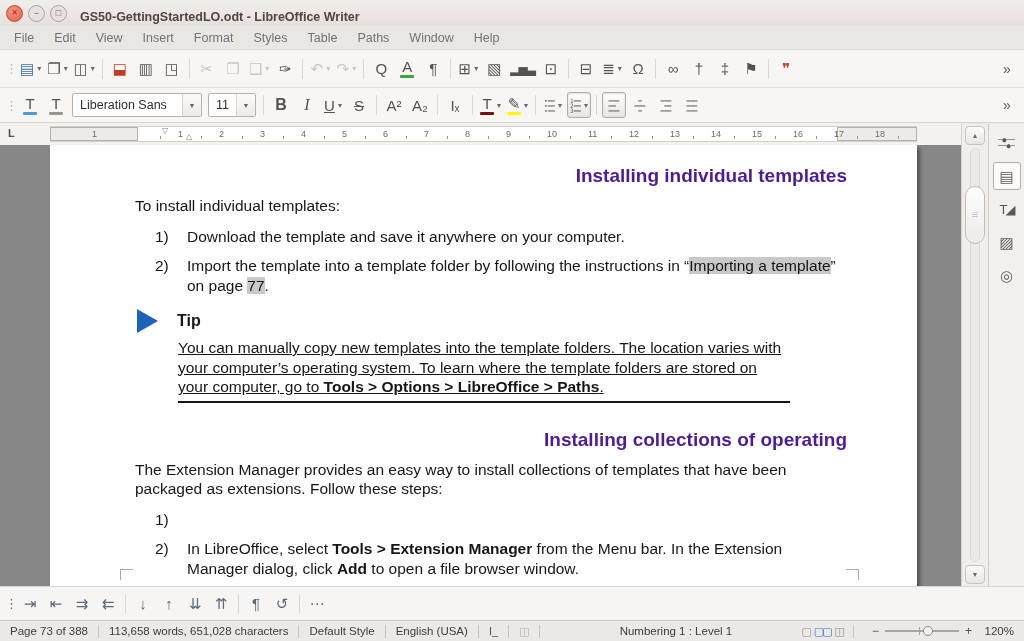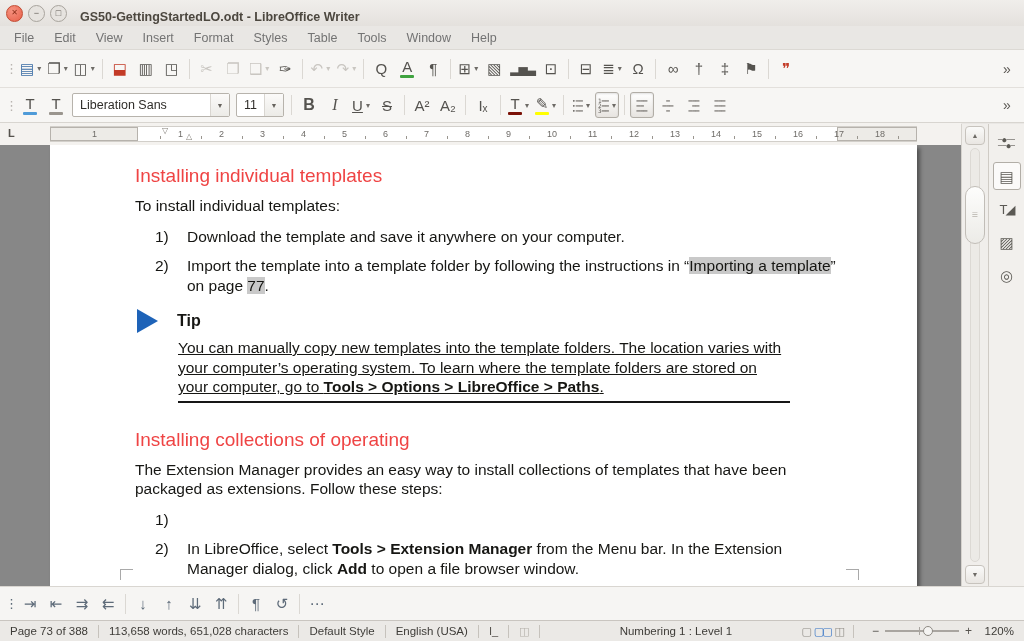--- a/index.html
+++ b/index.html
@@ -54,21 +54,21 @@
   .rmargin{position:absolute;top:0;height:14px;background:#edebe7;border:1px solid #b6b2ac;box-sizing:border-box;}
   .rm-left{left:0;width:88px;}
   .rm-right{left:787px;width:80px;}
   .rnum{position:absolute;top:2px;font-size:9px;color:#6e6b67;}
   .rtick{position:absolute;bottom:2px;width:1px;height:3px;background:#9a968f;}
   .rmark{position:absolute;font-size:8px;color:#85817b;line-height:1;}
   
   .docview{position:absolute;top:145px;left:0;width:961px;height:441px;background:#878787;overflow:hidden;}
   .page{position:absolute;left:50px;top:0;width:867px;height:441px;background:#fff;
     box-shadow:3px 3px 4px rgba(0,0,0,.4);padding:20px 70px 0 85px;box-sizing:border-box;color:#161613;}
-  .h-green{font-size:19px;line-height:22px;font-weight:normal;color:#ef4444;margin:0 0 9px;}
+  .h-green{font-size:19px;line-height:22px;font-weight:bold;color:#4c1d95;margin:0 0 9px;text-align:right;}
   .h-green.second{margin-top:26px;}
   .bodyp{font-size:15.5px;line-height:19.5px;margin:0 0 11px;}
   .li{display:flex;margin:0 0 10px 20px;font-size:15.5px;line-height:19.5px;}
   .num{width:32px;flex:none;}
   .litext{max-width:655px;}
   .field{background:#c9c9c9;}
   .tip{margin:14px 0 0 2px;}
   .tip-head{display:flex;align-items:center;margin-bottom:5px;}
   .tri{width:0;height:0;border-left:21px solid #1e63b8;border-top:12px solid transparent;border-bottom:12px solid transparent;margin-right:19px;}
   .tip-label{font-weight:bold;font-size:16px;}
@@ -137,21 +137,21 @@
   </div>
 
   <div class="menubar">
       <span class="menu-item">File</span>
       <span class="menu-item">Edit</span>
       <span class="menu-item">View</span>
       <span class="menu-item">Insert</span>
       <span class="menu-item">Format</span>
       <span class="menu-item">Styles</span>
       <span class="menu-item">Table</span>
-      <span class="menu-item">Tools</span>
+      <span class="menu-item">Paths</span>
       <span class="menu-item">Window</span>
       <span class="menu-item">Help</span>
     </div>
 
   <div class="toolbar tb1">
       <span class="tbi grip">
         <span class="stack">
           <span class="glyph">⋮</span>
         </span>
       </span>
@@ -319,21 +319,21 @@
             <span class="swatch" style="background: rgb(79, 155, 216); display: block;"></span>
           </span>
         </span>
         <span class="tbi">
           <span class="stack">
             <span class="glyph">T</span>
             <span class="swatch" style="background: rgb(154, 149, 142); display: block;"></span>
           </span>
         </span>
       </span>
-    <span class="combo" style="width:158px;">
+    <span class="combo" style="width:130px;">
       <span class="cval" style="flex:1;">Liberation Sans</span>
       <span class="cbtn">▼</span>
     </span>
     <span class="combo" style="width:48px;">
       <span class="cval" style="flex:1;">11</span>
       <span class="cbtn">▼</span>
     </span>
     <span style="display:flex;align-items:center;flex:1;">
         <span class="tbi sep"></span>
         <span class="tbi g-b">

